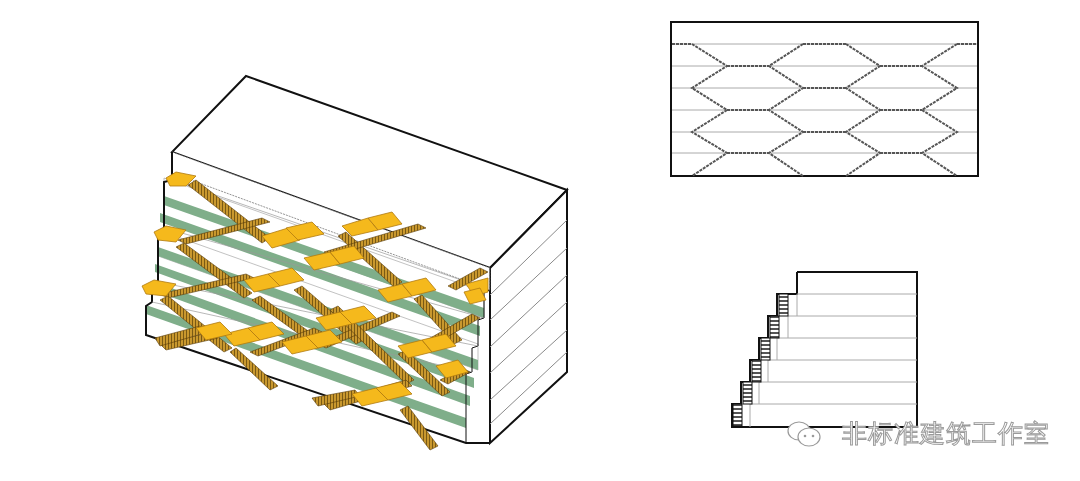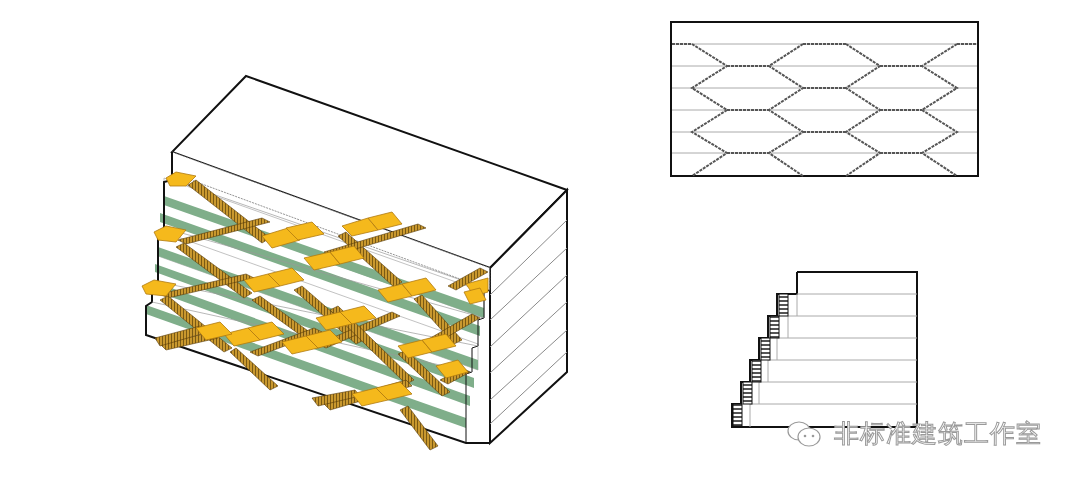--- a/index.html
+++ b/index.html
@@ -1,20 +1,20 @@
 <!DOCTYPE html>
 <html><head>
 <meta charset="utf-8">
 <style>
   html, body { margin: 0; padding: 0; background: #ffffff; }
   body { width: 1080px; height: 481px; position: relative; overflow: hidden; font-family: "DejaVu Sans", sans-serif; }
   .layer { position: absolute; left: 0; top: 0; }
   .watermark {
     position: absolute; left: 786px; top: 417px;
-    display: flex; align-items: center; gap: 12px;
+    display: flex; align-items: center; gap: 20px;
     color: #ffffff; font-size: 25px; letter-spacing: 1px;
     -webkit-text-stroke: 1px #9a9a9a;
     font-family: "DejaVu Sans", sans-serif;
     text-align: center;
   }
   .wm-icon { width: 36px; height: 28px; }
 </style>
 </head>
 <body>
 

